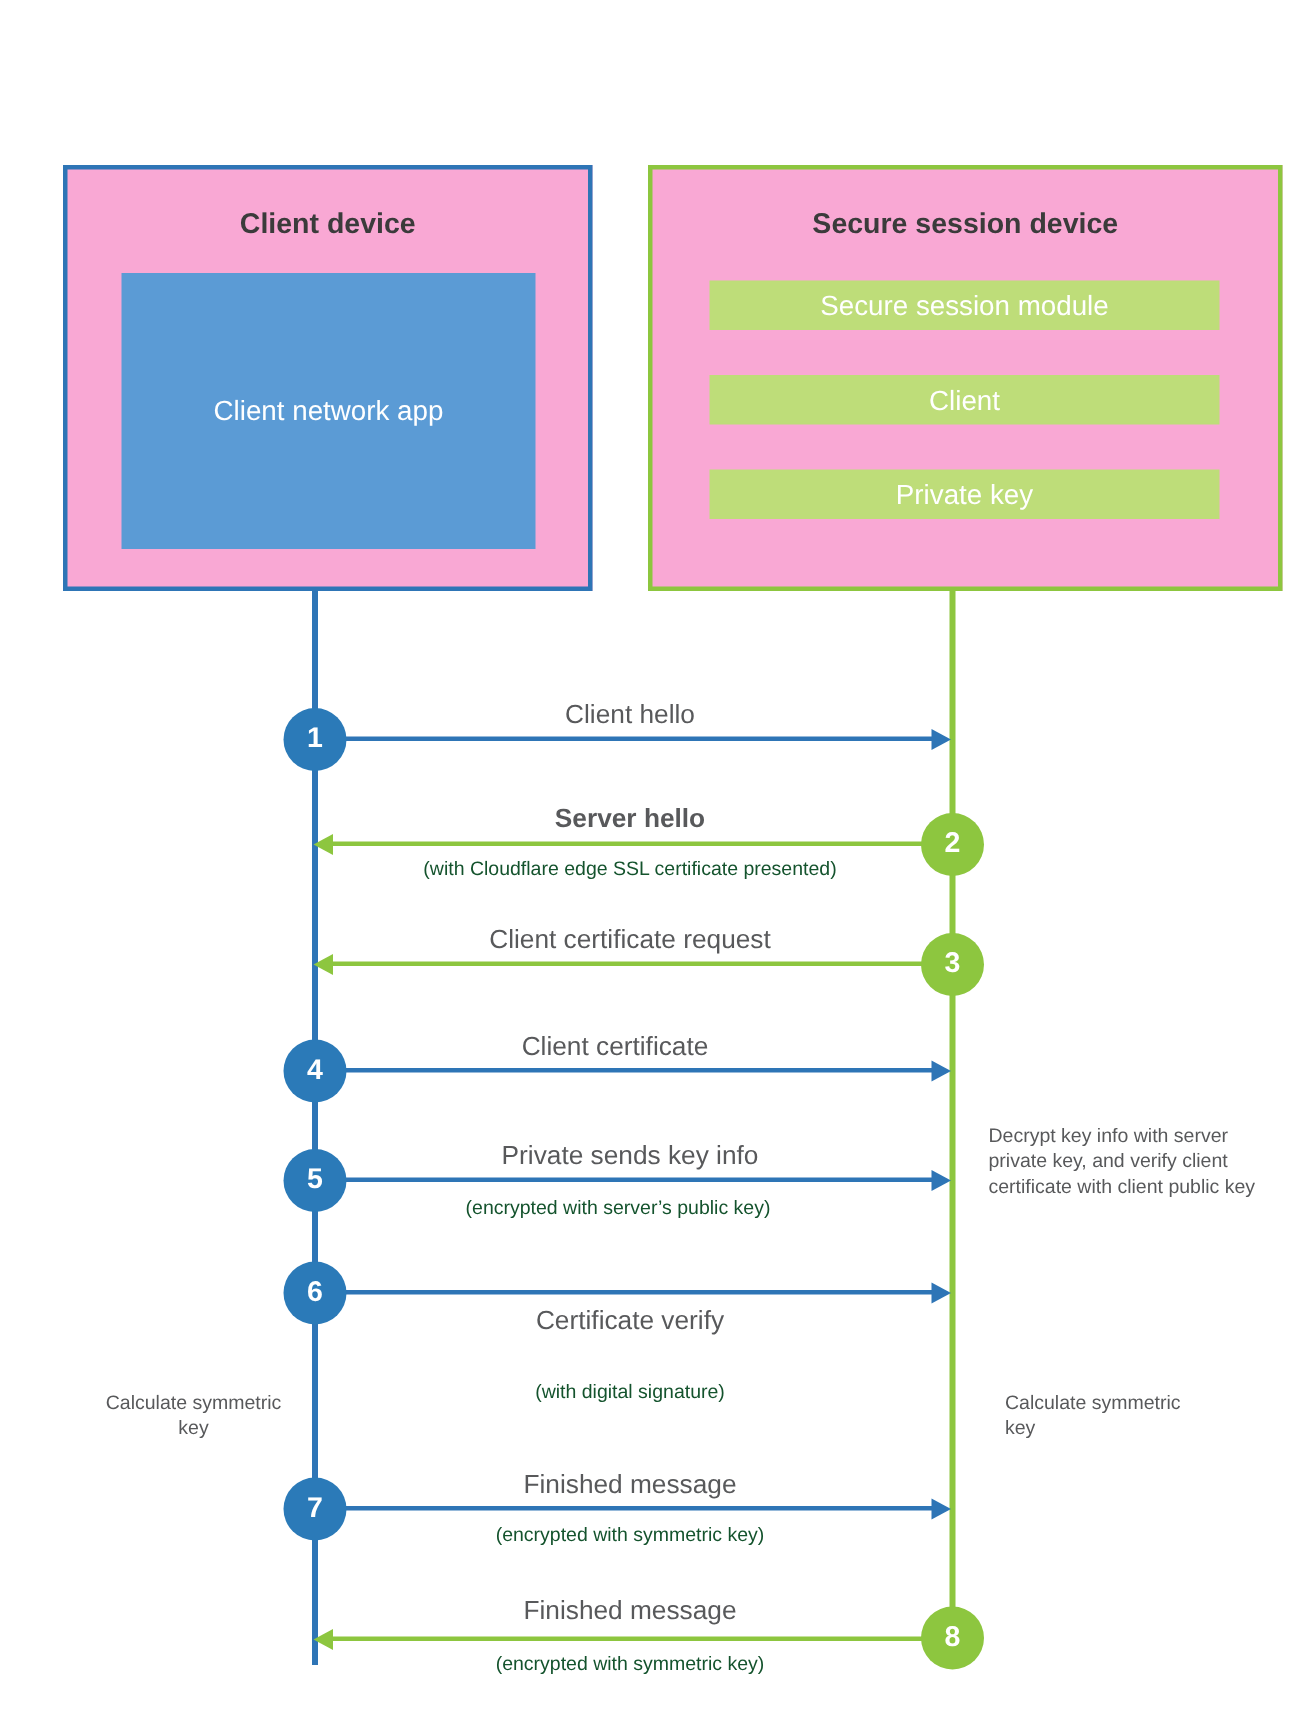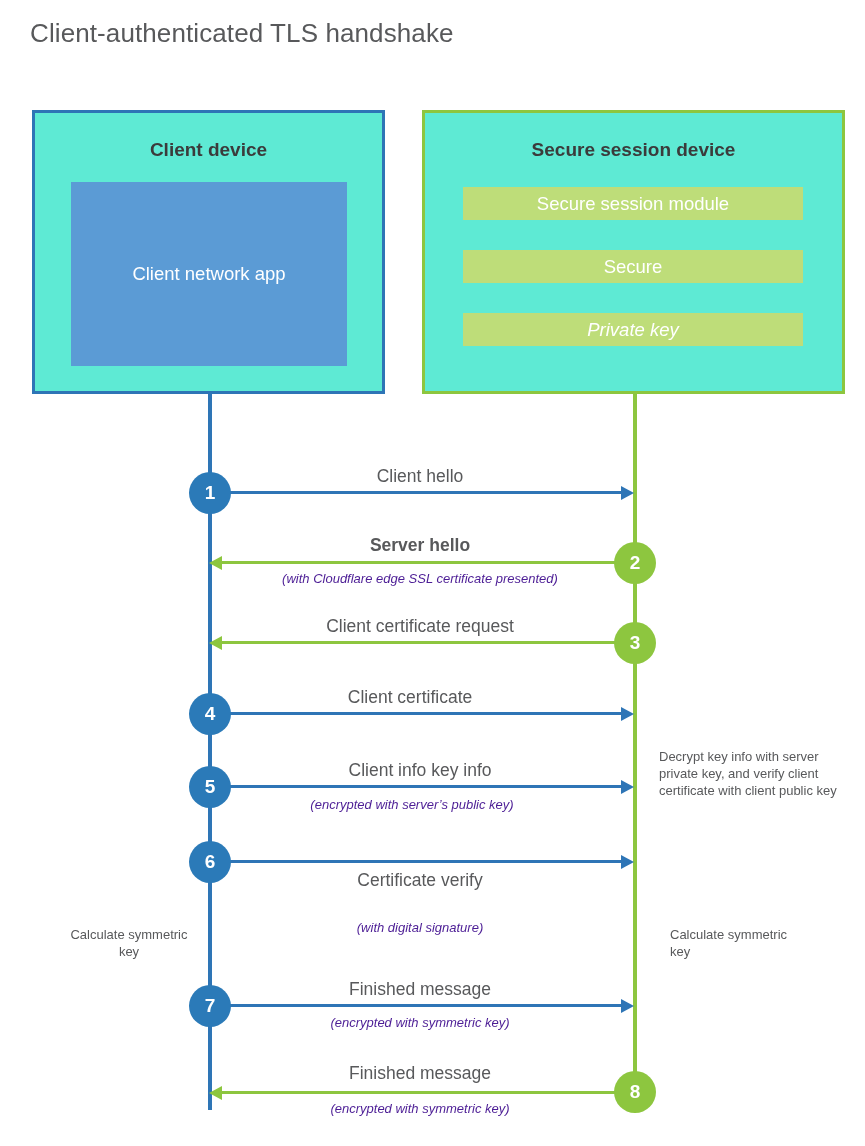--- a/index.html
+++ b/index.html
@@ -27,22 +27,23 @@
     top: 18px;
     font-size: 26px;
     font-weight: 400;
     color: #58595b;
     letter-spacing: 0.1px;
     white-space: nowrap;
   }
   
   .party-box {
     position: absolute;
-    background: #5eead4;
+    background: #f9a8d4;
     box-sizing: border-box;
+    margin-left: 10px;
   }
   .party-box.client {
     left: 32px;
     top: 110px;
     width: 353px;
     height: 284px;
     border: 3px solid #2e75b6;
   }
   .party-box.server {
     left: 422px;
@@ -85,21 +86,21 @@
     background: #bedd79;
     color: #ffffff;
     font-size: 18.5px;
     display: flex;
     align-items: center;
     justify-content: center;
     text-align: center;
   }
   .server-bar.b0 { top: 74px; }
   .server-bar.b1 { top: 137px; }
-  .server-bar.b2 { top: 200px; font-style: italic; }
+  .server-bar.b2 { top: 200px; }
 
   
   .lifeline {
     position: absolute;
     width: 4px;
     top: 394px;
   }
   .lifeline.client-line {
     left: 208px;
     background: #2e75b6;
@@ -154,52 +155,50 @@
     text-align: center;
     font-size: 17.5px;
     color: #58595b;
     white-space: nowrap;
     transform: translateX(-50%);
   }
   .msg-sub {
     position: absolute;
     text-align: center;
     font-size: 13px;
-    color: #4c1d95;
+    color: #14532d;
     white-space: nowrap;
     transform: translateX(-50%);
-    font-style: italic;
   }
 
   
   .annot {
     position: absolute;
     font-size: 13px;
     color: #58595b;
     line-height: 1.32;
   }
   .annot.right-align { text-align: center; }
   .annot.left-align  { text-align: left; }
 </style>
 </head>
 <body>
 
 <div id="stage">
 
-  <div class="title">Client-authenticated TLS handshake</div>
 
   <div class="party-box client">
     <div class="party-title">Client device</div>
     <div class="client-app">Client network app</div>
   </div>
 
   <div class="party-box server">
     <div class="party-title">Secure session device</div>
     <div class="server-bar b0">Secure session module</div>
-    <div class="server-bar b1">Secure</div>
+    <div class="server-bar b1">Client</div>
     <div class="server-bar b2">Private key</div>
   </div>
 
   <div class="lifeline client-line"></div>
   <div class="lifeline server-line"></div>
 
   <div class="msg-label" style="left:420px; top:466px;">Client hello</div>
   <div class="msg-line to-right" style="left:210px; top:491px; width:412px;"></div>
   <div class="arrow right" style="left:621px; top:485.5px;"></div>
   <div class="step-circle blue" style="left:189px; top:472px;">1</div>
@@ -213,21 +212,21 @@
   <div class="msg-label" style="left:420px; top:616px;">Client certificate request</div>
   <div class="msg-line to-left" style="left:222px; top:641px; width:413px;"></div>
   <div class="arrow left" style="left:209px; top:635.5px;"></div>
   <div class="step-circle green" style="left:614px; top:622px;">3</div>
 
   <div class="msg-label" style="left:410px; top:687px;">Client certificate</div>
   <div class="msg-line to-right" style="left:210px; top:712px; width:412px;"></div>
   <div class="arrow right" style="left:621px; top:706.5px;"></div>
   <div class="step-circle blue" style="left:189px; top:693px;">4</div>
 
-  <div class="msg-label" style="left:420px; top:760px;">Client info key info</div>
+  <div class="msg-label" style="left:420px; top:760px;">Private sends key info</div>
   <div class="msg-line to-right" style="left:210px; top:785px; width:412px;"></div>
   <div class="arrow right" style="left:621px; top:779.5px;"></div>
   <div class="msg-sub" style="left:412px; top:797px;">(encrypted with server’s public key)</div>
   <div class="step-circle blue" style="left:189px; top:766px;">5</div>
 
   <div class="annot left-align" style="left:659px; top:748px; width:180px;">Decrypt key info with server private key, and verify client certificate with client public key</div>
 
   <div class="msg-label" style="left:420px; top:837px;margin-top:33px;">Certificate verify</div>
   <div class="msg-line to-right" style="left:210px; top:860px; width:412px;"></div>
   <div class="arrow right" style="left:621px; top:854.5px;"></div>

